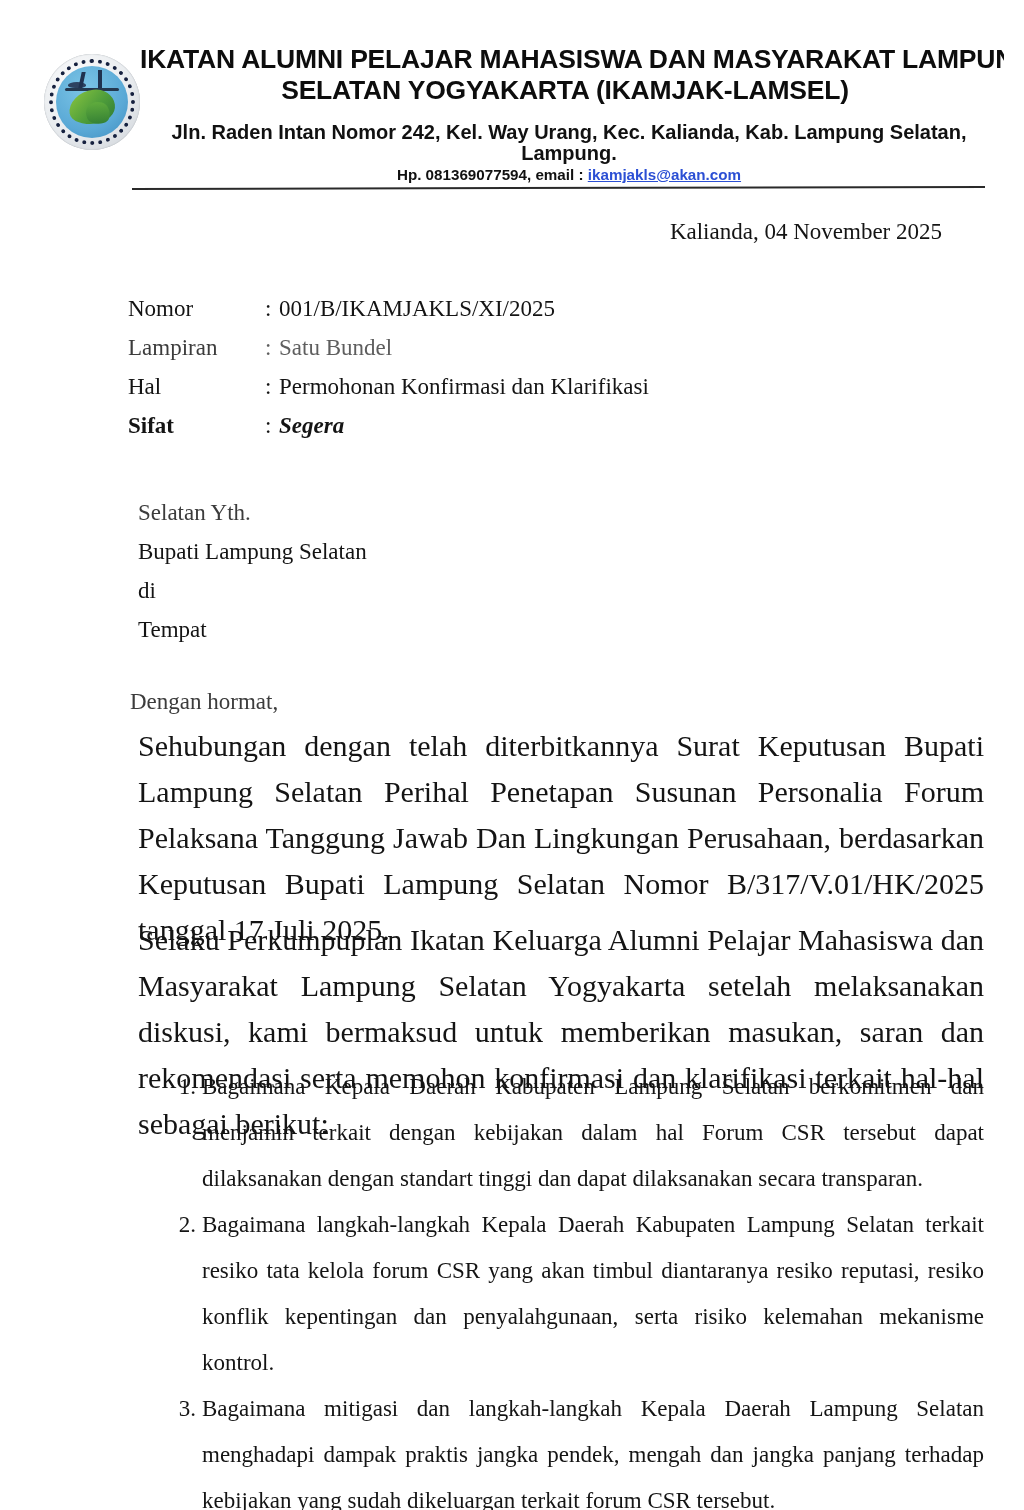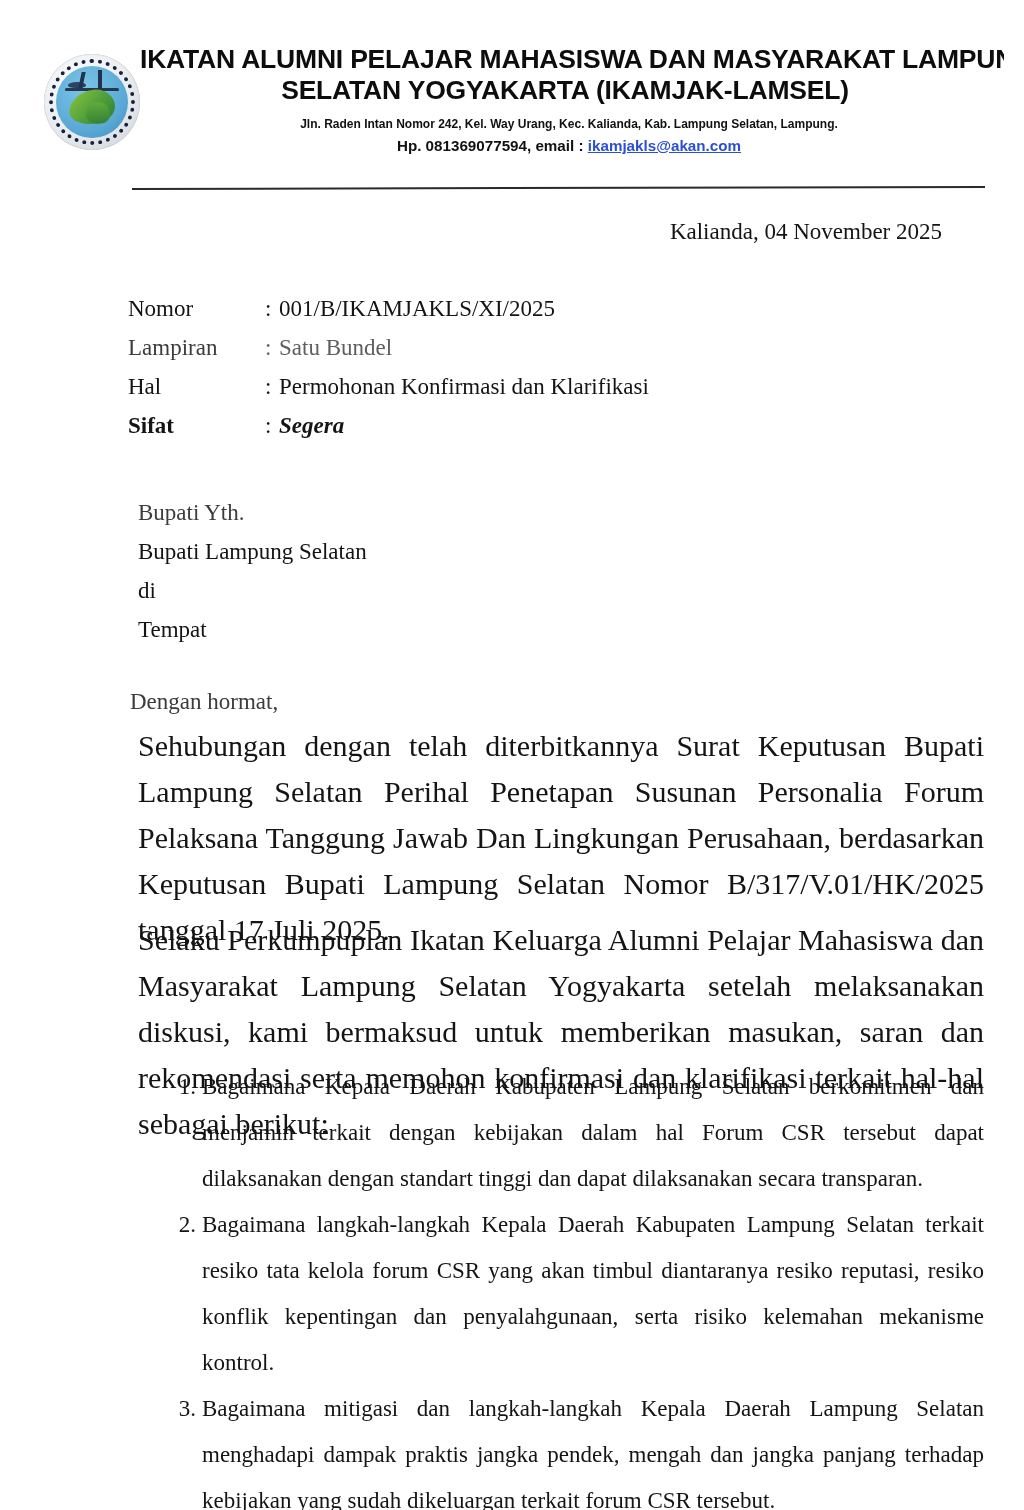--- a/index.html
+++ b/index.html
@@ -132,24 +132,24 @@
     line-height: 31px;
     letter-spacing: -0.2px;
     color: #0d0d0d;
     white-space: nowrap;
   }
   .org-name.l1 { text-align: left; margin-left: 2px; }
   .org-name.l2 { text-align: center; margin-right: 26px; }
   .org-addr {
     font-family: "Liberation Sans", "DejaVu Sans", sans-serif;
     font-weight: bold;
-    font-size: 12px;
+    font-size: 20px;
     line-height: 21px;
     color: #111111;
-    margin-top: 8px;
+    margin-top: 16px;
     margin-right: 18px;
   }
   .org-contact {
     font-family: "Liberation Sans", "DejaVu Sans", sans-serif;
     font-weight: bold;
     font-size: 15.2px;
     line-height: 21px;
     color: #111111;
     margin-right: 18px;
   }
@@ -319,21 +319,21 @@
       <span class="meta-value">Permohonan Konfirmasi dan Klarifikasi</span>
     </div>
     <div class="meta-row">
       <span class="meta-label" style="font-weight:bold">Sifat</span>
       <span class="meta-colon">:</span>
       <span class="meta-value urgent">Segera</span>
     </div>
   </div>
 
   <div class="addressee">
-    <div class="faded-soft">Bupati Yth.</div>
+    <div class="faded-soft">Selatan Yth.</div>
     <div>Bupati Lampung Selatan</div>
     <div>di</div>
     <div>Tempat</div>
   </div>
 
   <div class="salutation">Dengan hormat,</div>
 
   <div class="para p1">Sehubungan dengan telah diterbitkannya Surat Keputusan Bupati Lampung Selatan Perihal Penetapan Susunan Personalia Forum Pelaksana Tanggung Jawab Dan Lingkungan Perusahaan, berdasarkan Keputusan Bupati Lampung Selatan Nomor B/317/V.01/HK/2025 tanggal 17 Juli 2025.</div>
   <div class="para p2">Selaku Perkumpuplan Ikatan Keluarga Alumni Pelajar Mahasiswa dan Masyarakat Lampung Selatan Yogyakarta setelah melaksanakan diskusi, kami bermaksud untuk memberikan masukan, saran dan rekomendasi serta memohon konfirmasi dan klarifikasi terkait hal-hal sebagai berikut:</div>
 

